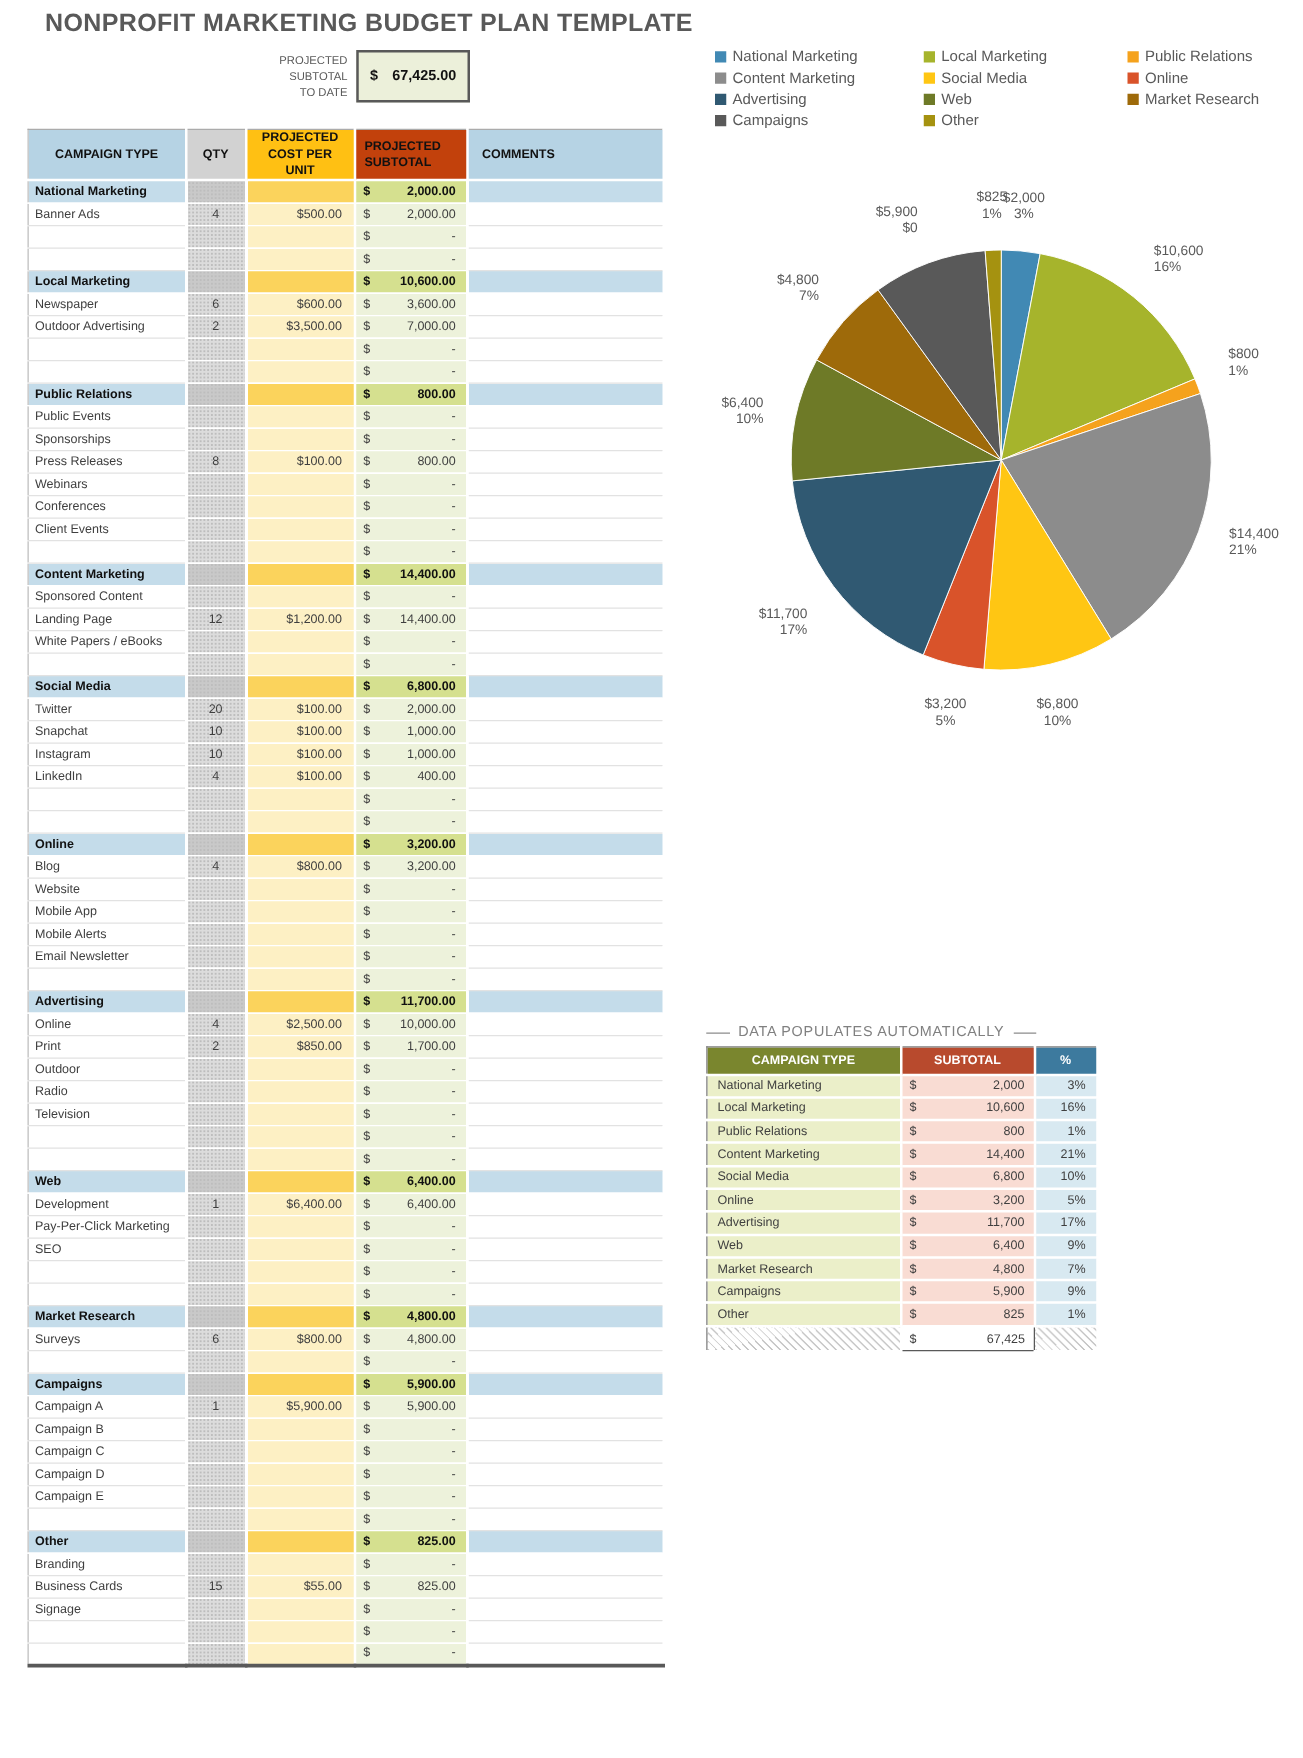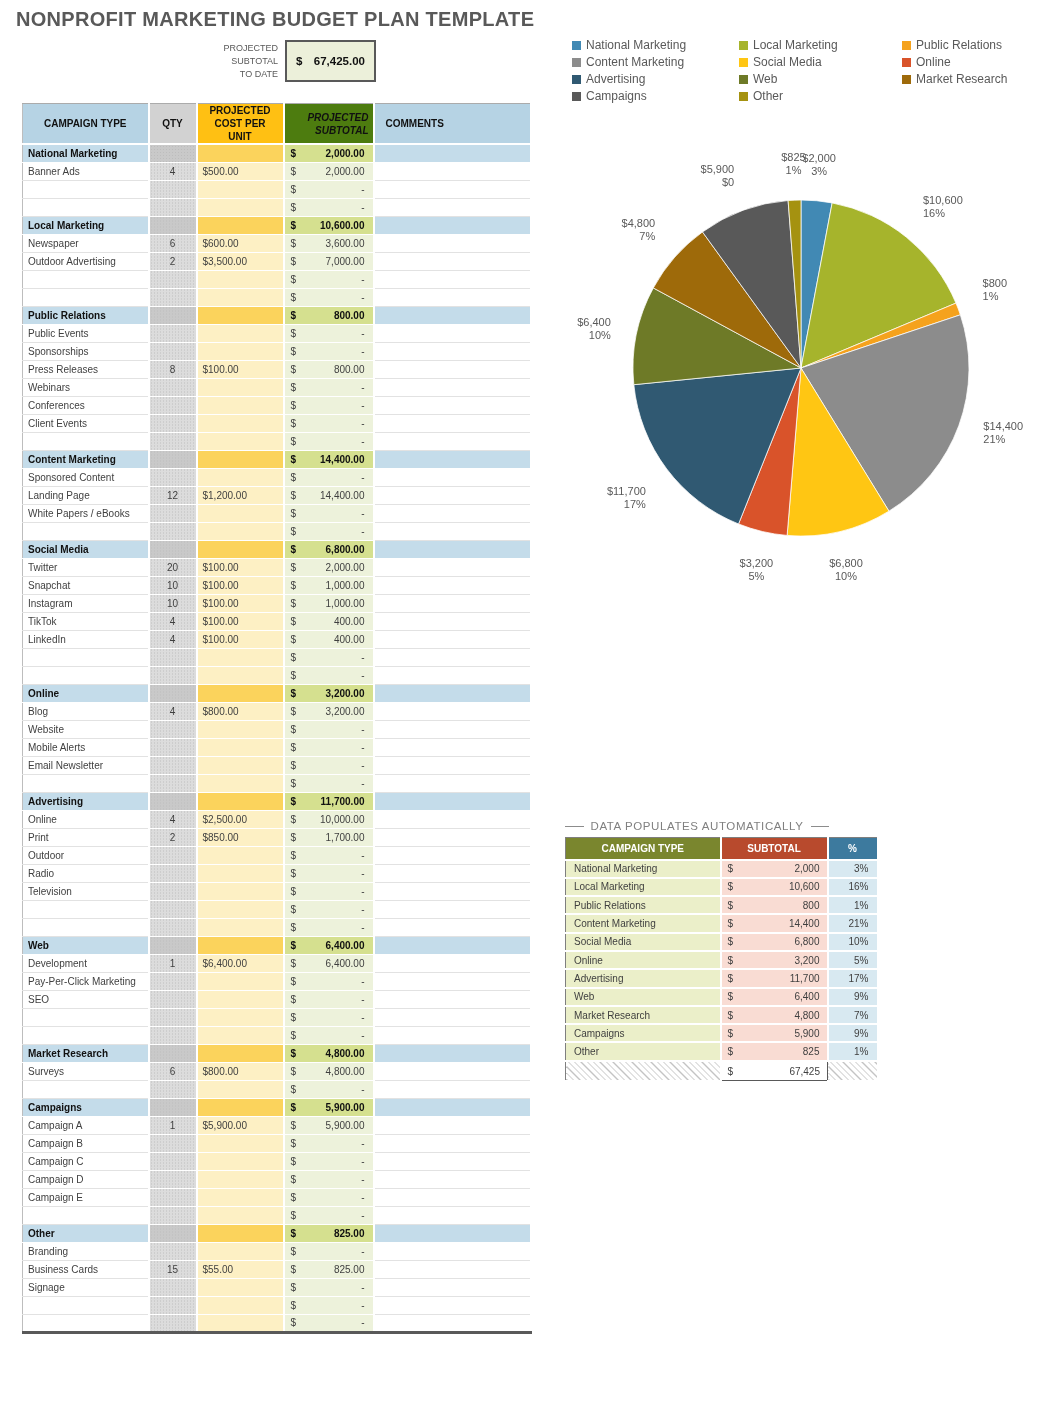--- a/index.html
+++ b/index.html
@@ -3,21 +3,21 @@
 <meta charset="utf-8">
 <style>
   * { box-sizing: border-box; margin: 0; padding: 0; }
   body {
     width: 1042px; height: 1406px; position: relative;
     background: #ffffff; color: #3f3f3f;
     font-family: "Liberation Sans", "DejaVu Sans", sans-serif;
     overflow: hidden;
   }
   .page-title {
-    position: absolute; left: 16px; top: 8px;
+    position: absolute; left: 36px; top: 8px;
     font-size: 20px; font-weight: bold; color: #595959; letter-spacing: 0.3px;
   }
   
   .pst-label {
     position: absolute; left: 186px; top: 42px; width: 92px;
     text-align: right; font-size: 9px; color: #595959; line-height: 1.45;
   }
   .pst-box {
     position: absolute; left: 285px; top: 40px; width: 91px; height: 42px;
     background: #ECF0DA; border: 2px solid #595959;
@@ -33,35 +33,35 @@
   }
   .main-table th {
     height: 34px; font-size: 10px; font-weight: bold; color: #111;
     border-right: 2px solid #fff; border-bottom: 2px solid #fff;
     text-align: center; line-height: 1.3; padding: 0 4px;
   }
   .main-table th.h-campaign, .main-table th.h-comments { background: #B6D3E4; }
   .main-table th.h-comments { text-align: left; padding-left: 11px; margin-top: 43px; }
   .main-table th.h-qty { background: #D2D2D2; }
   .main-table th.h-cost { background: #FFC013; margin-left: 30px; }
-  .main-table th.h-sub { background: #4d7c0f; text-align: right; padding-left: 7px; font-style: italic; }
+  .main-table th.h-sub { background: #c2410c; text-align: left; padding-left: 7px; }
   .main-table td {
     height: 18px; font-size: 10px; padding: 0 5px;
     border-right: 2px solid #fff; border-bottom: 1px solid #fff;
     white-space: nowrap; overflow: hidden;
   }
   .item-row td.c-name, .item-row td.c-comments {
     background: #fff; border-bottom: 1px solid #e2e2e2;
   }
   .dots {
     background-image: radial-gradient(#bdbdbd 0.7px, transparent 0.8px);
     background-size: 3px 3px;
   }
   .item-row td.c-qty { background-color: #DCDCDC; text-align: center; }
-  .item-row td.c-cost { background-color: #FDF0C4; text-align: left; padding-right: 9px; }
+  .item-row td.c-cost { background-color: #FDF0C4; text-align: right; padding-right: 9px; }
   .item-row td.c-sub { background-color: #EDF2DB; }
   .section-row td { font-weight: bold; color: #111; }
   .section-row td.c-name, .section-row td.c-comments { background: #C4DCEA; }
   .section-row td.c-qty { background-color: #C9C9C9; }
   .section-row td.c-cost { background-color: #FBD35C; }
   .section-row td.c-sub { background-color: #D5E08F; }
   .money { display: flex; justify-content: space-between; align-items: center; padding: 0 3px 0 1px; }
   
   .legend {
     position: absolute; left: 572px; top: 38px; width: 470px;
@@ -446,32 +446,20 @@
         <td class="c-cost">$100.00</td>
         <td class="c-sub">
           <div class="money">
             <span>$</span>
             <span>1,000.00</span>
           </div>
         </td>
         <td class="c-comments"></td>
       </tr>
       <tr class="item-row">
-        <td class="c-name">TikTok</td>
-        <td class="c-qty dots">4</td>
-        <td class="c-cost">$100.00</td>
-        <td class="c-sub">
-          <div class="money">
-            <span>$</span>
-            <span>400.00</span>
-          </div>
-        </td>
-        <td class="c-comments"></td>
-      </tr>
-      <tr class="item-row">
         <td class="c-name">LinkedIn</td>
         <td class="c-qty dots">4</td>
         <td class="c-cost">$100.00</td>
         <td class="c-sub">
           <div class="money">
             <span>$</span>
             <span>400.00</span>
           </div>
         </td>
         <td class="c-comments"></td>
@@ -519,20 +507,32 @@
         <td class="c-sub">
           <div class="money">
             <span>$</span>
             <span>3,200.00</span>
           </div>
         </td>
         <td class="c-comments"></td>
       </tr>
       <tr class="item-row">
         <td class="c-name">Website</td>
+        <td class="c-qty dots"></td>
+        <td class="c-cost"></td>
+        <td class="c-sub">
+          <div class="money">
+            <span>$</span>
+            <span>-</span>
+          </div>
+        </td>
+        <td class="c-comments"></td>
+      </tr>
+      <tr class="item-row">
+        <td class="c-name">Mobile App</td>
         <td class="c-qty dots"></td>
         <td class="c-cost"></td>
         <td class="c-sub">
           <div class="money">
             <span>$</span>
             <span>-</span>
           </div>
         </td>
         <td class="c-comments"></td>
       </tr>

